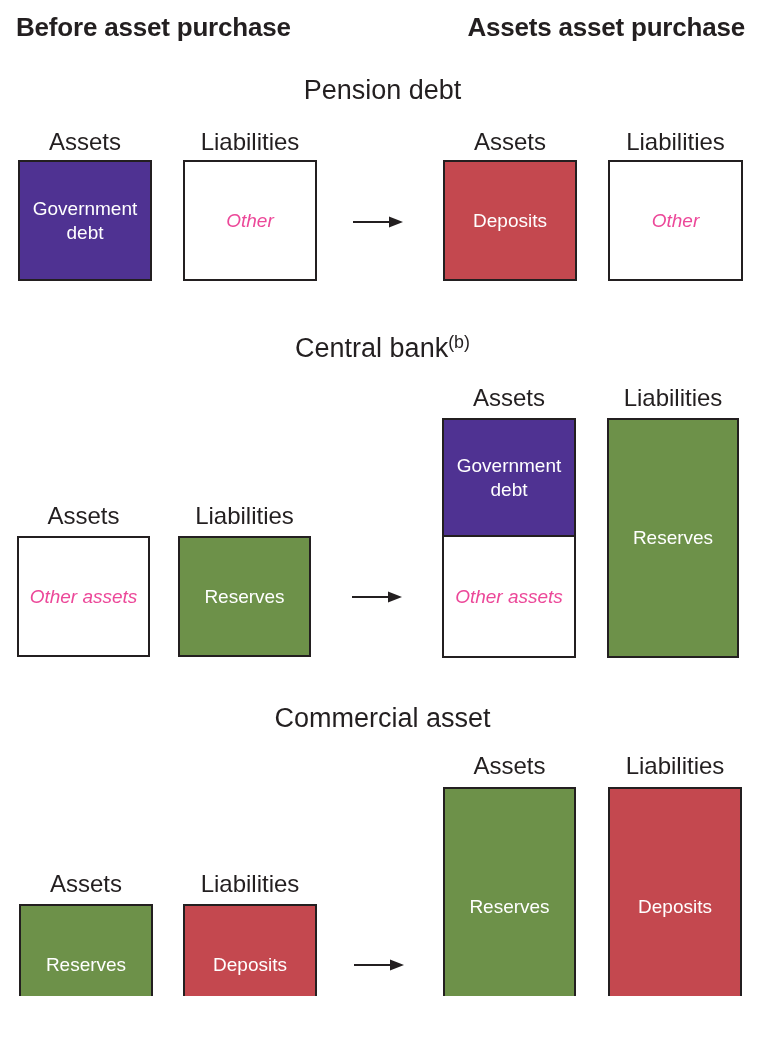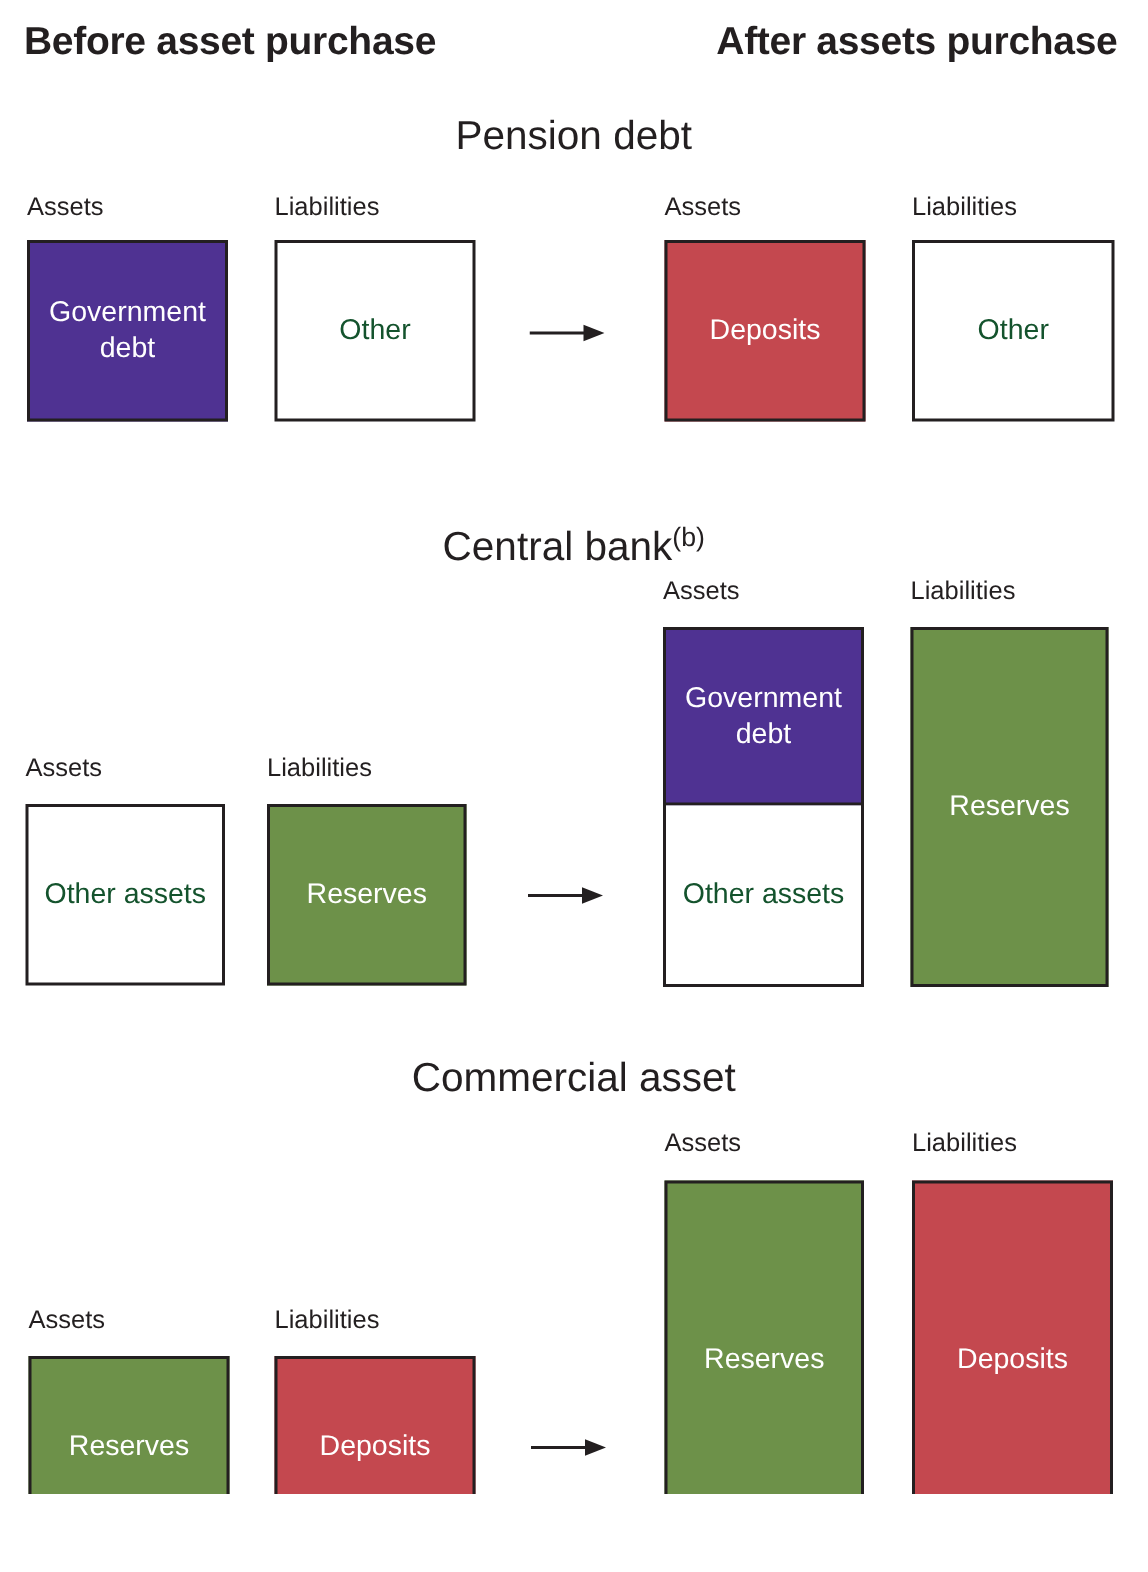--- a/index.html
+++ b/index.html
@@ -36,22 +36,22 @@
     font-weight: 400;
     white-space: nowrap;
   }
   .sec-title sup {
     font-size: 0.66em;
     vertical-align: 9px;
   }
 
   .col-label {
     position: absolute;
-    text-align: left;
-    font-size: 17px;
+    text-align: center;
+    font-size: 24px;
     white-space: nowrap;
   }
 
   .box {
     position: absolute;
     box-sizing: border-box;
     border: 2px solid #231f20;
     display: flex;
     align-items: center;
     justify-content: center;
@@ -69,55 +69,55 @@
   .seg {
     box-sizing: border-box;
     display: flex;
     align-items: center;
     justify-content: center;
     text-align: center;
     padding: 0 6px;
   }
   .seg.top { border-bottom: 2px solid #231f20; }
   .on-dark { color: #ffffff; }
-  .on-light { color: #14532d; }
+  .on-light { color: #ec4899; font-style: italic; }
 
   .arrow {
     position: absolute;
     width: 50px;
     height: 14px;
   }
 </style>
 </head>
 <body>
 
 <div class="page">
 
   <div class="hdr before">Before asset purchase</div>
-  <div class="hdr after">After assets purchase</div>
+  <div class="hdr after">Assets asset purchase</div>
 
   <div class="sec-title" style="top:74px"><span>Pension debt</span><sup></sup></div>
 
   <div class="col-label" style="left:18px; top:128px; width:134px">Assets</div>
   <div class="col-label" style="left:183px; top:128px; width:134px">Liabilities</div>
   <div class="col-label" style="left:443px; top:128px; width:134px">Assets</div>
   <div class="col-label" style="left:608px; top:128px; width:135px">Liabilities</div>
 
   <div class="box on-dark" style="left: 18px; top: 160px; width: 134px; height: 121px; background-color: rgb(79, 50, 146);">Government debt</div>
   <div class="box on-light" style="left: 183px; top: 160px; width: 134px; height: 121px; background-color: rgb(255, 255, 255);">Other</div>
 
   <svg class="arrow" style="left:353px; top:215px" viewBox="0 0 50 14">
     <line x1="0" y1="7" x2="38" y2="7" stroke="#231f20" stroke-width="2"></line>
     <polygon points="36,1.5 50,7 36,12.5" fill="#231f20"></polygon>
   </svg>
 
   <div class="box on-dark" style="left: 443px; top: 160px; width: 134px; height: 121px; background-color: rgb(196, 72, 79);">Deposits</div>
   <div class="box on-light" style="left: 608px; top: 160px; width: 135px; height: 121px; background-color: rgb(255, 255, 255);">Other</div>
 
-  <div class="sec-title" style="top:348px"><span>Central bank</span><sup>(b)</sup></div>
+  <div class="sec-title" style="top:332px"><span>Central bank</span><sup>(b)</sup></div>
 
   <div class="col-label" style="left:442px; top:384px; width:134px">Assets</div>
   <div class="col-label" style="left:607px; top:384px; width:132px">Liabilities</div>
 
   <div class="box stacked" style="left:442px; top:418px; width:134px; height:240px">
     <div class="seg top on-dark" style="height: 117px; background-color: rgb(79, 50, 146);">Government debt</div>
     <div class="seg on-light" style="flex: 1 1 0%; background-color: rgb(255, 255, 255);">Other assets</div>
   </div>
   <div class="box on-dark" style="left: 607px; top: 418px; width: 132px; height: 240px; background-color: rgb(109, 145, 73);">Reserves</div>
 

